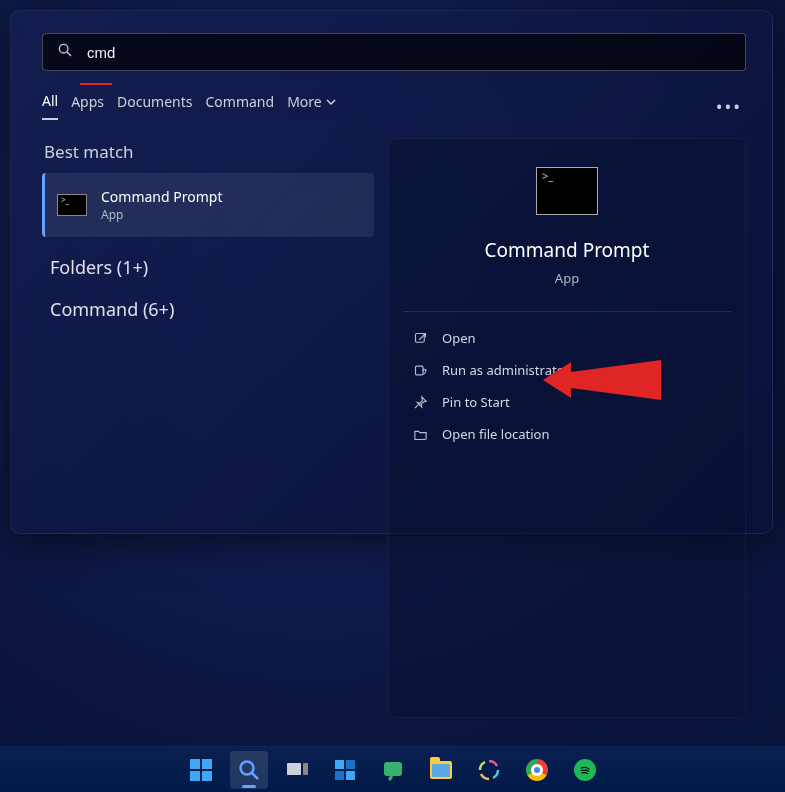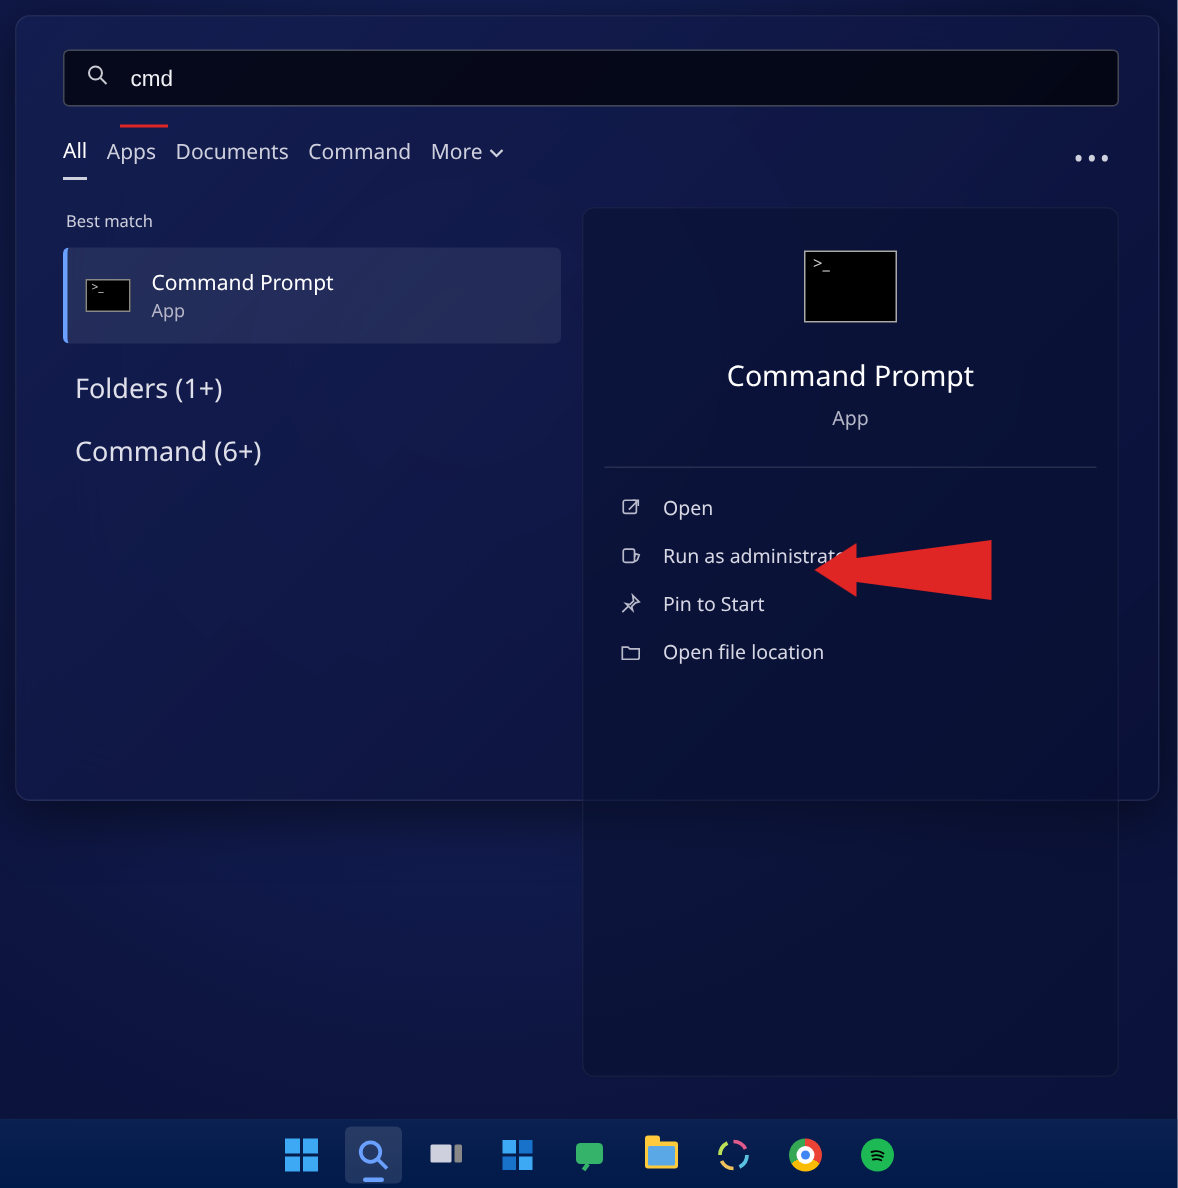--- a/index.html
+++ b/index.html
@@ -80,21 +80,21 @@
     background: rgba(10,16,50,0.55);
     border: 1px solid rgba(255,255,255,0.05);
     border-radius: 8px;
     padding: 28px 14px 14px 14px;
     display: flex;
     flex-direction: column;
     align-items: center;
   }
 
   .section-label {
-    font-size: 11px;
+    font-size: 17px;
     color: #cfd0dd;
     margin: 2px 0 10px 2px;
   }
 
   .bestmatch-item {
     display: flex;
     align-items: center;
     gap: 14px;
     height: 64px;
     padding: 0 12px;

